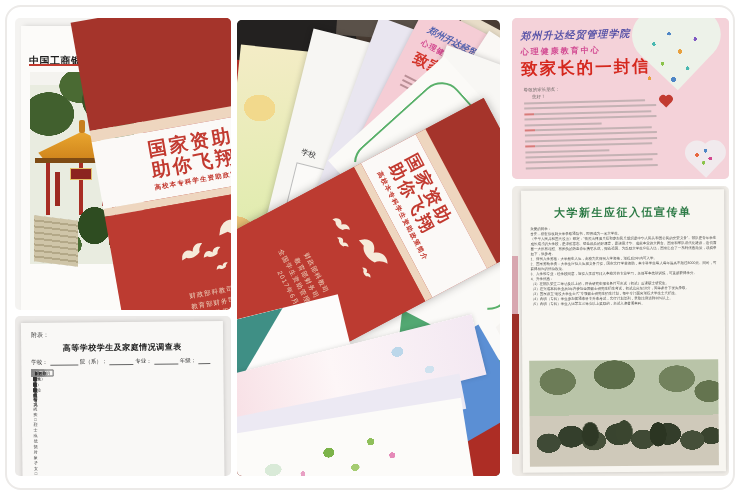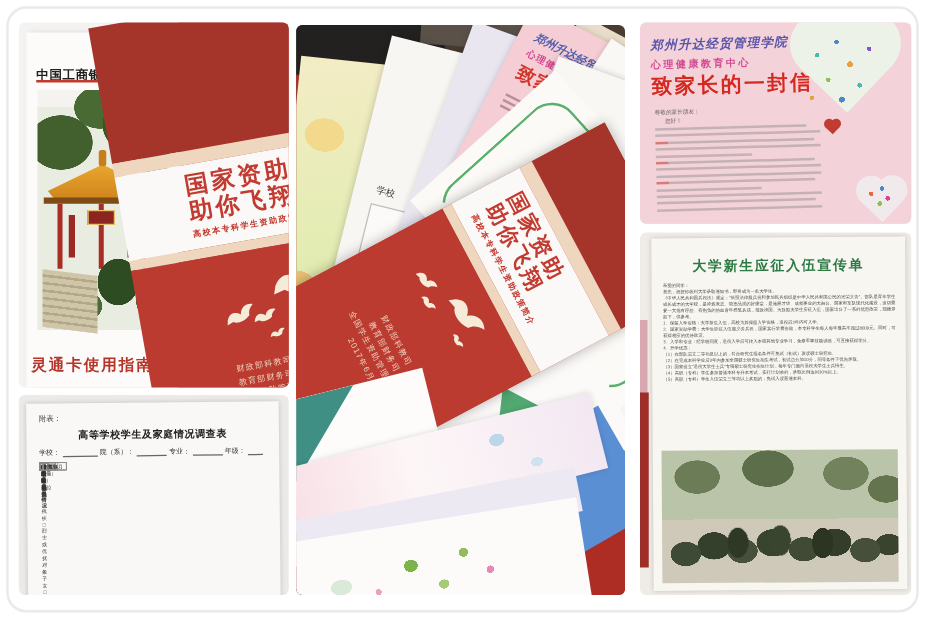--- a/index.html
+++ b/index.html
@@ -221,21 +221,20 @@
         <div class="pillar pl2"></div>
         <div class="pillar pl3"></div>
         <div class="plaque"></div>
         <div class="banner bn1"></div>
         <div class="banner bn2"></div>
         <div class="bush"></div>
         <div class="steps"></div>
         <div class="lamppost"></div>
         <div class="lamp"></div>
       </div>
-      <div class="icbc-caption">灵通卡使用指南</div>
     </div>
     <div class="aid-cover">
       <div class="bands">
         <div class="band b-dark"></div>
         <div class="band b-beige"></div>
         <div class="band b-white">
           <span class="aid-t">国家资助</span>
           <span class="aid-t">助你飞翔</span>
           <span class="aid-sub">高校本专科学生资助政策</span>
         </div>

